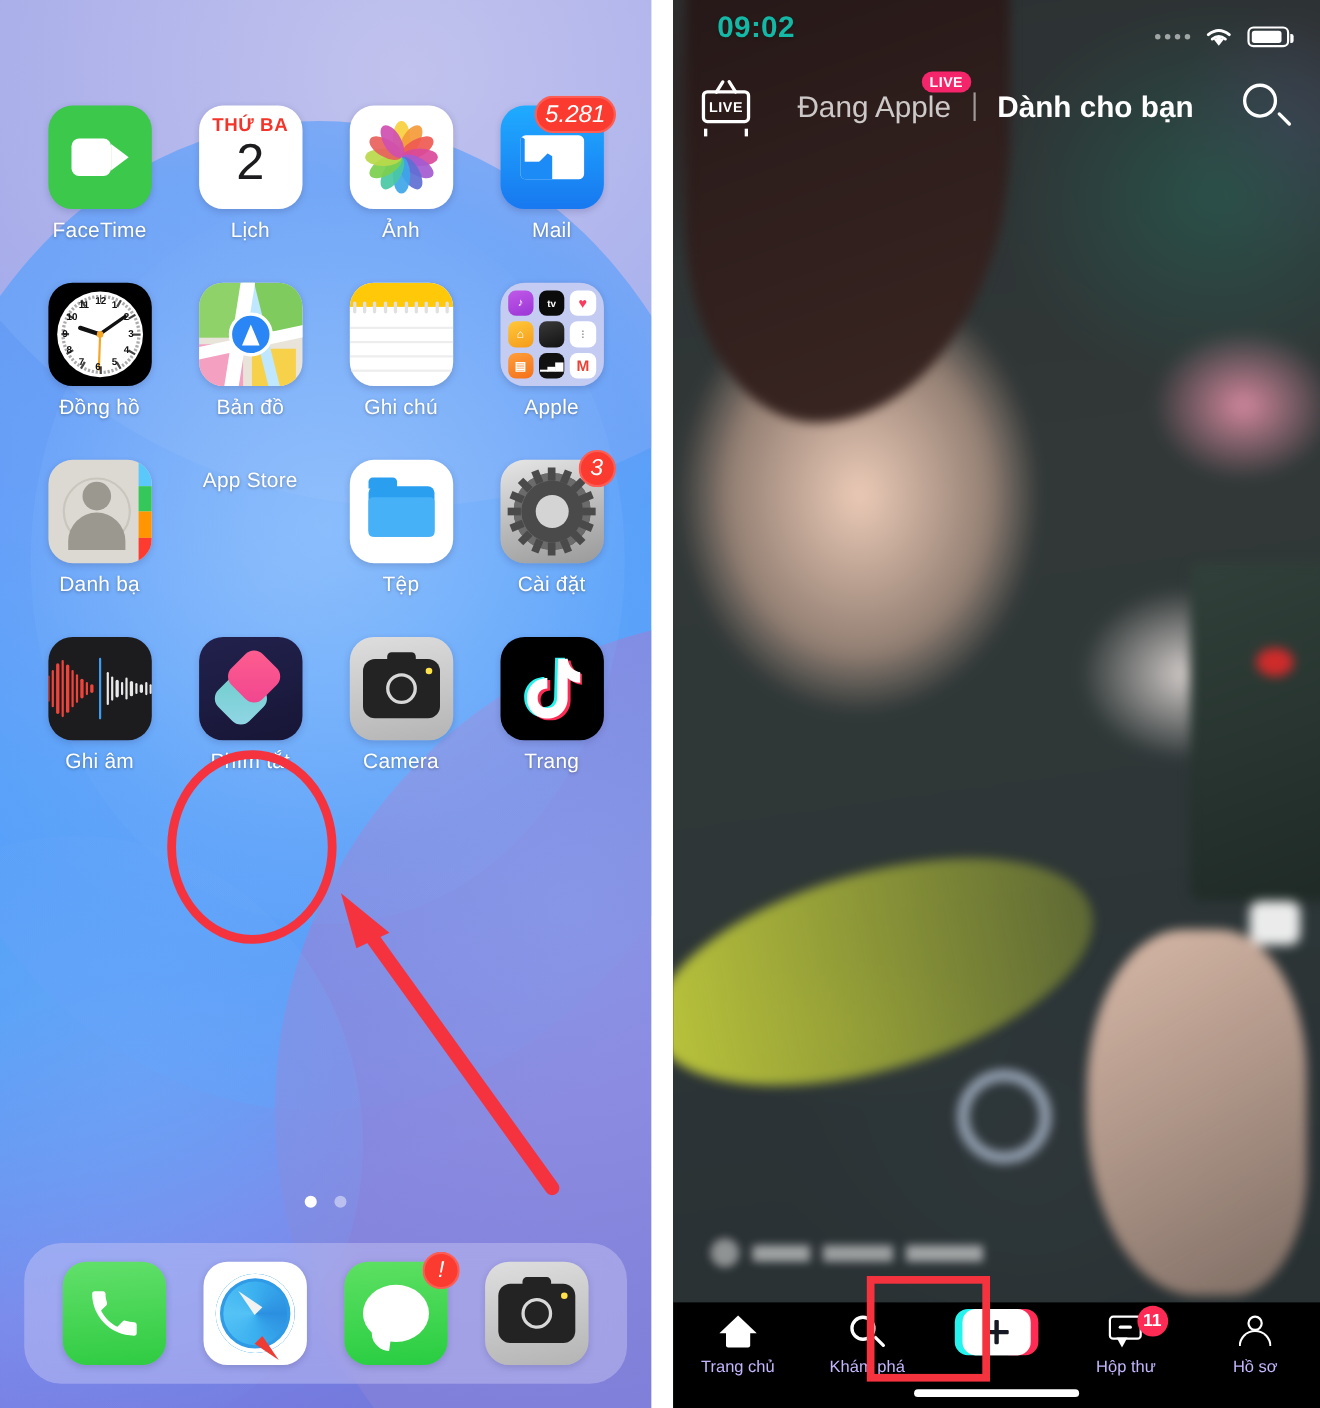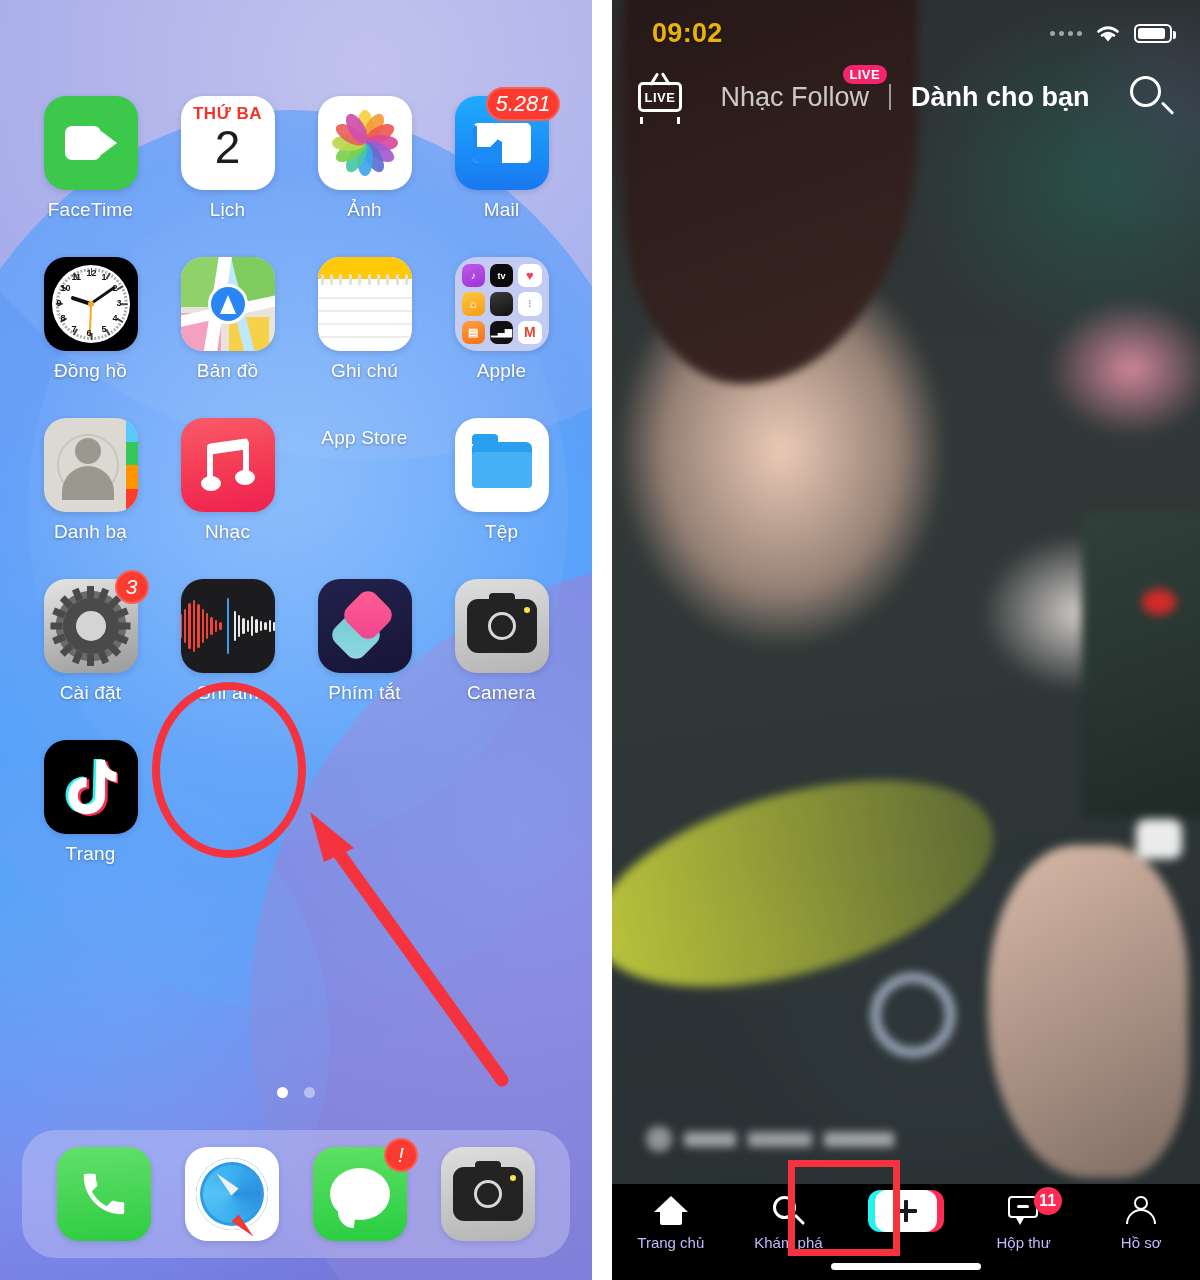--- a/index.html
+++ b/index.html
@@ -261,21 +261,21 @@
             border:9px solid rgba(186,200,222,.85);}
   .v-hand { position:absolute; right:2%; bottom:8%; width:34%; height:26%; border-radius:44% 40% 34% 50%;
             background:linear-gradient(150deg, rgba(236,200,180,.9), rgba(196,158,140,.55));}
   .v-screen{ position:absolute; right:-2%; top:40%; width:22%; height:24%; border-radius:10px;
             background:linear-gradient(160deg,#31403a,#1f2a26);}
   .v-dot  { position:absolute; right:4%; top:46%; width:34px; height:26px; border-radius:50%; background:#cf2b2b;}
   .v-white{ position:absolute; right:3%; top:64%; width:46px; height:40px; border-radius:10px; background:rgba(245,245,245,.95);}
 
   .statusbar-r {
     position:absolute; top:0; left:0; width:100%; height:56px; z-index:6;
-    display:flex; align-items:center; justify-content:space-between; padding:10px 28px 0 40px; color:#eab308;
+    display:flex; justify-content:space-between; padding:10px 28px 0 40px; color:#14b8a6;
   }
   .tt-topbar {
     position:absolute; top:62px; left:0; width:100%; height:70px; z-index:6;
     display:flex; align-items:center; color:#fff; padding:0 26px;
   }
   .live-btn { width:44px; height:46px; position:relative; display:flex; align-items:center; justify-content:center; }
   .live-box { width:44px; height:30px; border:3px solid #fff; border-radius:5px;
      display:flex; align-items:center; justify-content:center; font-size:13px; font-weight:800; letter-spacing:.5px;}
   .live-ant { position:absolute; top:-1px; left:50%; width:26px; height:12px; margin-left:-13px;}
   .live-ant i{ position:absolute; bottom:0; width:2.6px; height:14px; background:#fff; display:block; border-radius:2px;}
@@ -570,34 +570,20 @@
               <i style="background:#5ac8fa"></i>
                 <i style="background:#34c759"></i>
                 <i style="background:#ff9500"></i>
                 <i style="background:#ff3b30"></i>
             </span>
           </div>
         </div>
         <div class="app-label">Danh bạ</div>
       </div>
 
-      <div class="app">
-        <div class="icon-wrap">
-          <div class="ico ic-music">
-            <div class="note">
-                <span class="beam"></span>
-                <span class="bar"></span>
-                <span class="bar2"></span>
-                <span class="d1"></span>
-                <span class="d2"></span>
-              </div>
-          </div>
-        </div>
-        <div class="app-label">Nhạc</div>
-      </div>
 
       <div class="app">
         <div class="app-label">App Store</div>
       </div>
 
       <div class="app">
         <div class="icon-wrap">
           <div class="ico ic-files">
               <div class="fl"></div>
             </div>
@@ -796,21 +782,21 @@
             <i></i>
           </span>
         <span class="live-box">LIVE</span>
         <span class="live-feet">
             <i></i>
             <i></i>
           </span>
       </div>
       <div class="tt-tabs">
         <div class="tt-tab inactive">
-          <span>Nhạc Follow</span>
+          <span>Đang Apple</span>
           <span class="live-pill">LIVE</span>
         </div>
         <span class="tt-sep"></span>
         <div class="tt-tab active">Dành cho bạn</div>
       </div>
       <div class="search-ico">
           <span class="c"></span>
           <span class="h"></span>
         </div>
     </div>

